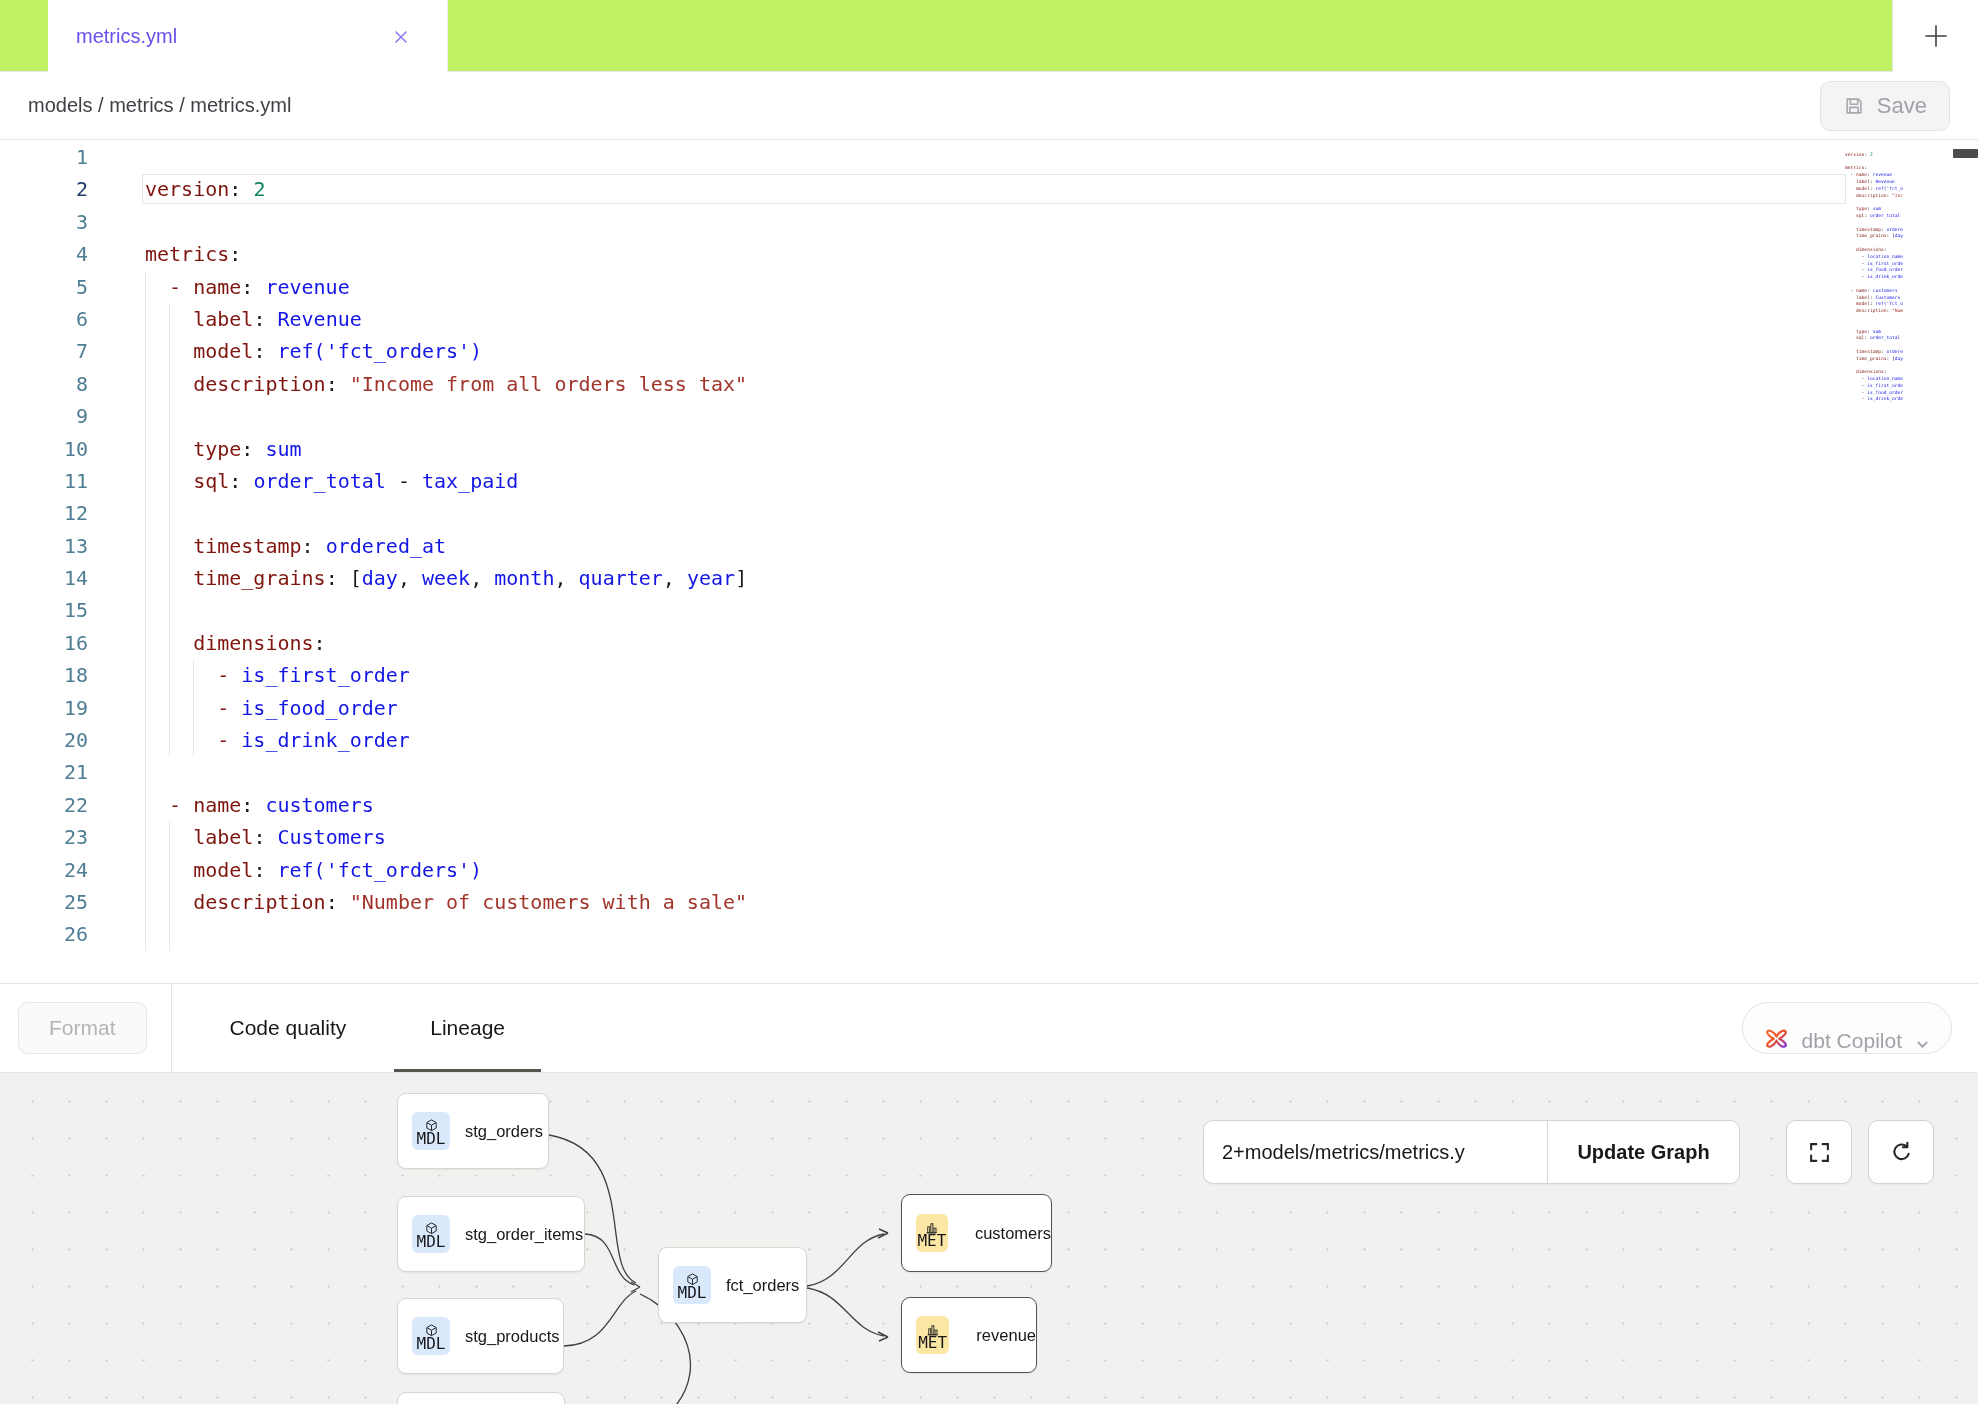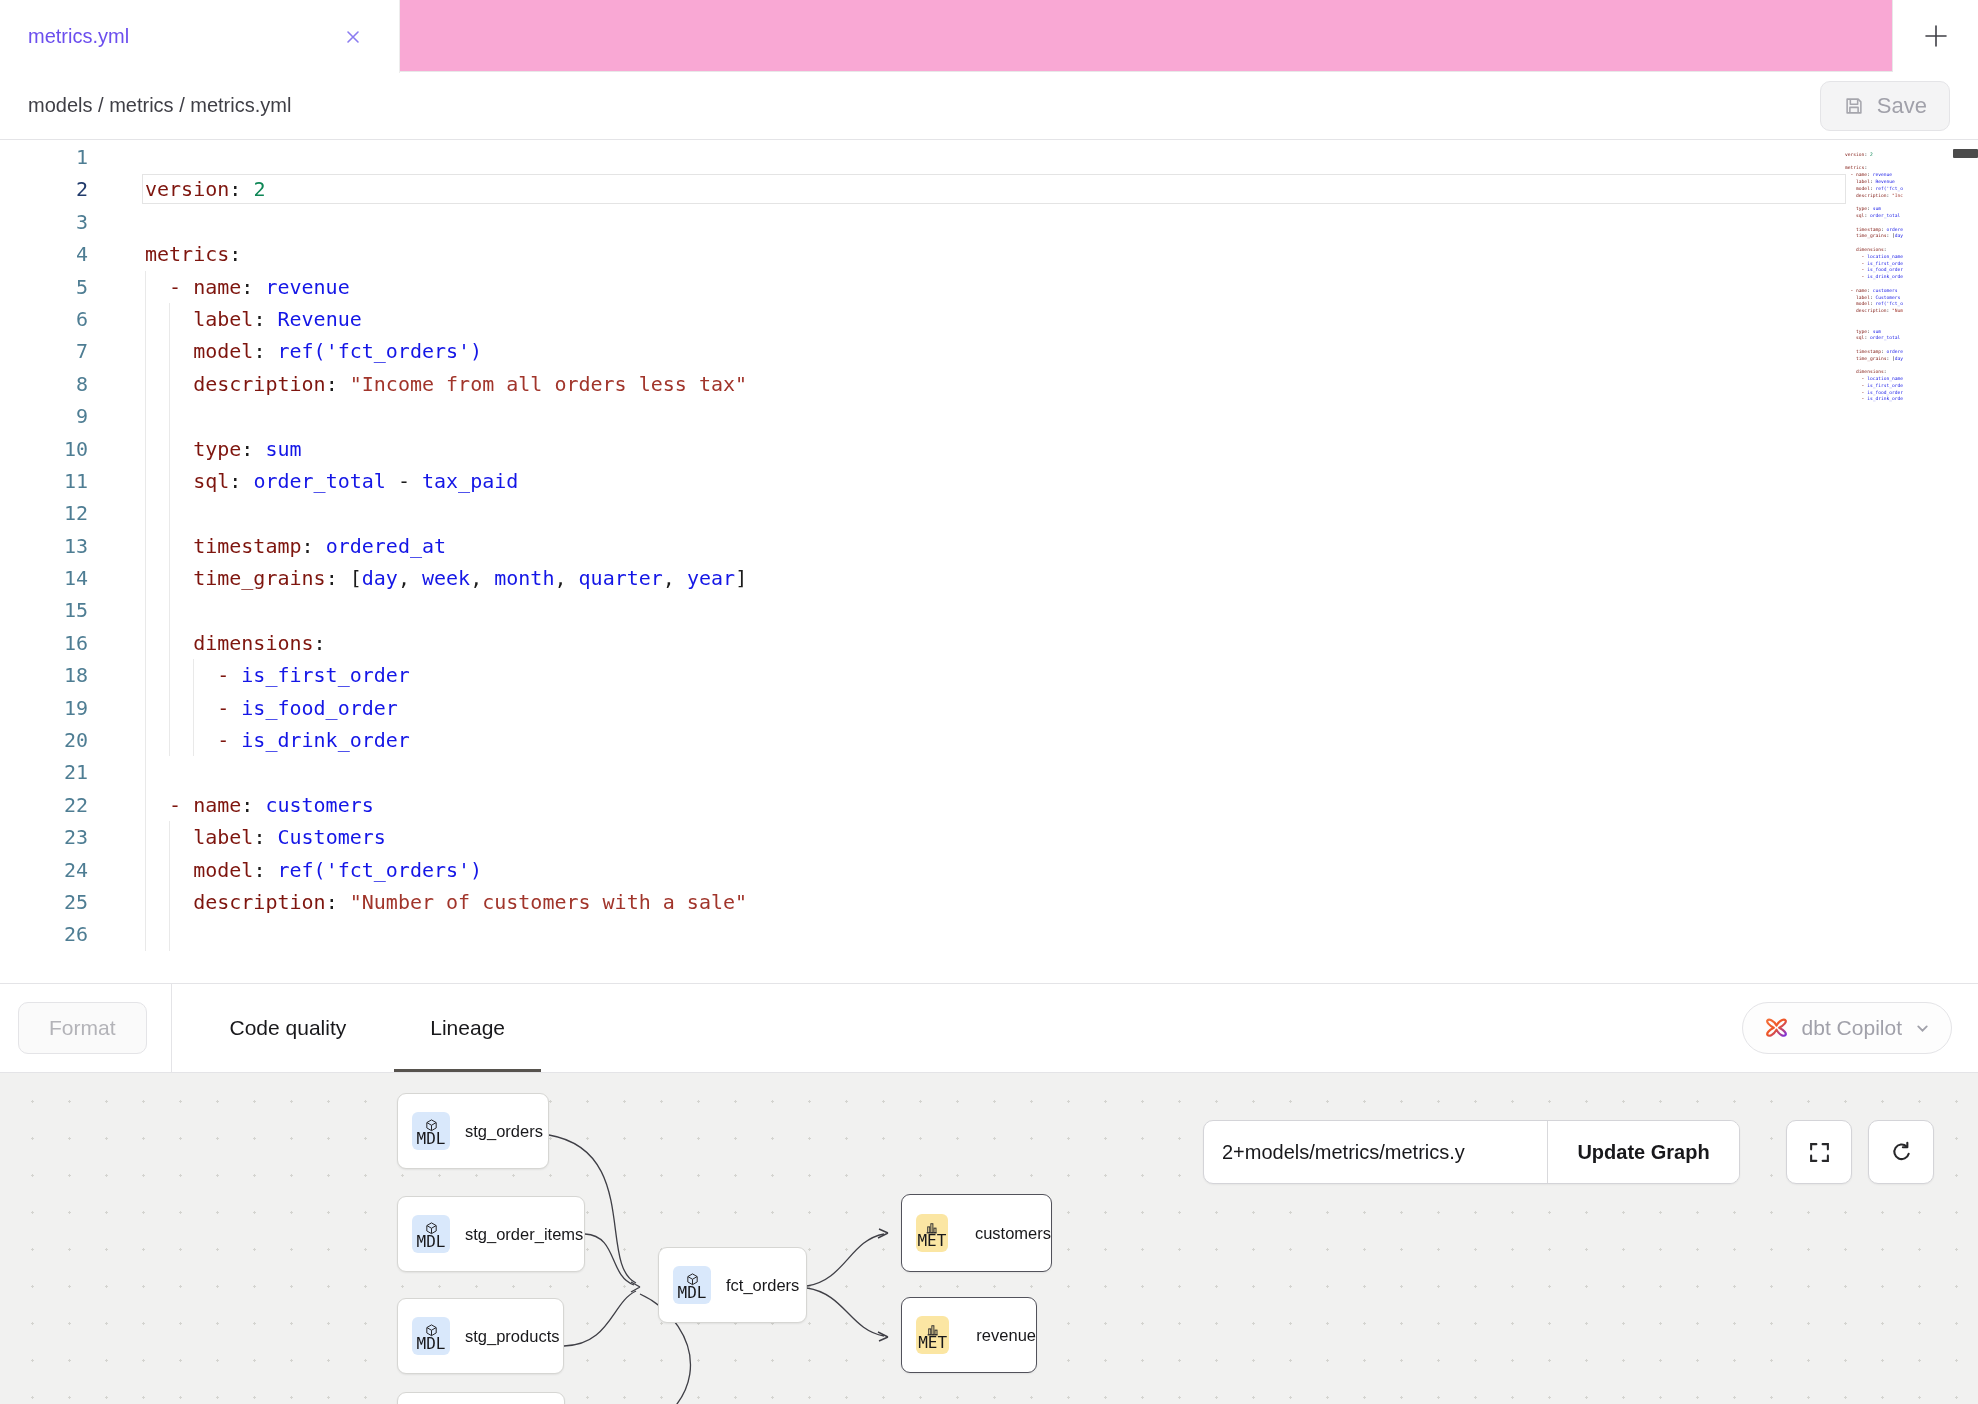--- a/index.html
+++ b/index.html
@@ -5,21 +5,21 @@
   * { box-sizing: border-box; margin: 0; padding: 0; }
   html,body { background:#fff; }
   .screen {
     position: relative; width: 1978px; height: 1404px;
     overflow: hidden; background: #fff;
     font-family: "Liberation Sans", sans-serif;
     color: #18181b;
   }
   
   .tabbar { position:absolute; left:0; top:0; width:1978px; height:72px;
-    background:#f9a8d4; border-bottom:1px solid #e8e8e8; display:flex; }
+    background:#bef264; border-bottom:1px solid #e8e8e8; display:flex;padding-left:48px; }
   .tab-active { position:relative; z-index:2; width:400px; height:73px;
     background:#fff; border-right:1px solid #ececec;
     display:flex; align-items:center; justify-content:space-between;
     padding:0 36px 0 28px; }
   .tab-label { font-size:20px; color:#6b4eee; }
   .tab-close { width:20px; height:20px; display:flex; align-items:center; justify-content:center; cursor:pointer; }
   .tab-rest { flex:1; }
   .tab-new { width:86px; height:72px; background:#fff; border-left:1px solid #e8e8e8;
     display:flex; align-items:center; justify-content:center; }
   
@@ -52,21 +52,21 @@
     display:flex; align-items:center; }
   .format-btn { margin-left:18px; height:52px; padding:0 30px; background:#fafafa;
     border:1px solid #e4e4e7; border-radius:10px; color:#b3b3b8; font-size:21px; }
   .panel-divider { width:1px; height:88px; background:#e4e4e7; margin-left:24px; }
   .panel-tabs { display:flex; height:100%; margin-left:16px; }
   .ptab { position:relative; display:flex; align-items:center; padding:0 42px;
     font-size:21px; color:#18181b; cursor:pointer;text-align:center; }
   .ptab.active::after { content:""; position:absolute; left:6px; right:6px; bottom:0;
     height:3px; background:#57534e; }
   .copilot-btn { margin-left:auto; margin-right:26px; height:52px; padding:0 20px;
-    display:flex; align-items:center; gap:12px; background:#fdfdfd;
+    display:flex; align-items:flex-end; gap:12px; background:#fdfdfd;
     border:1px solid #e4e4e7; border-radius:26px; }
   .copilot-label { font-size:21px; color:#a1a1aa; }
   
   .canvas { position:absolute; left:0; top:1073px; width:1978px; height:331px;
     background: radial-gradient(circle, #d4d4d0 1.2px, transparent 1.4px) 14px 10px / 37px 37px, #f1f1f0;
     overflow:hidden; }
   .edges { position:absolute; left:0; top:0; }
   .node { position:absolute; background:#fff; border:1px solid #d6d6d3; border-radius:9px;
     box-shadow:0 1px 2px rgba(0,0,0,0.07); display:flex; align-items:center; }
   .node.met { border:1.6px solid #52525b;gap:12px; }

